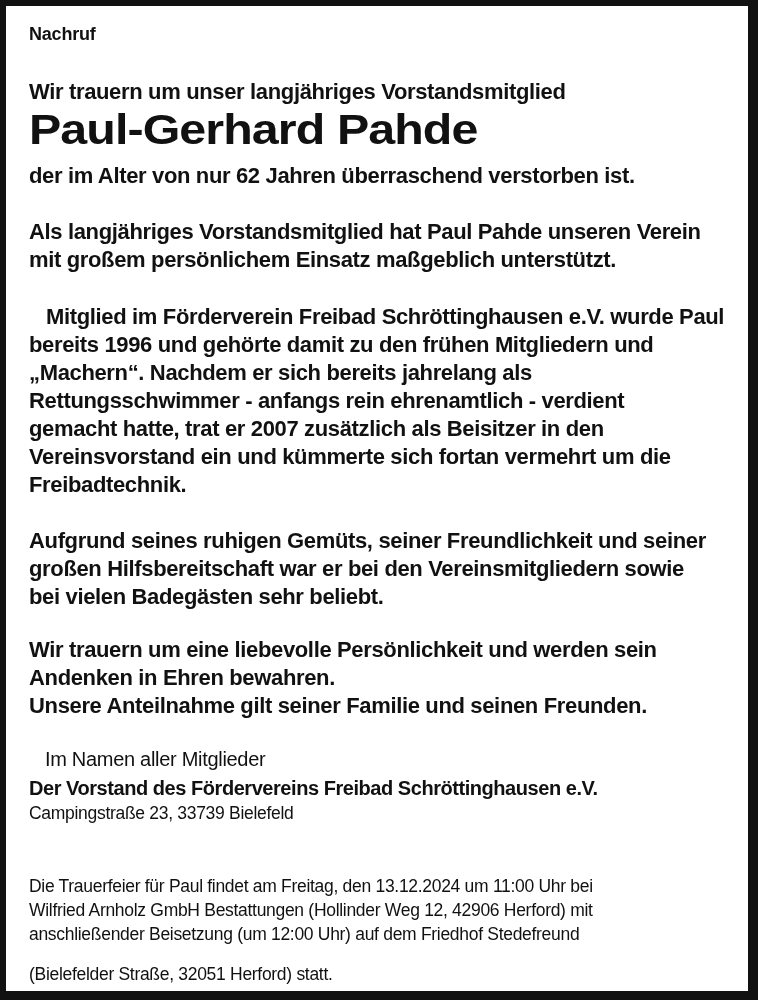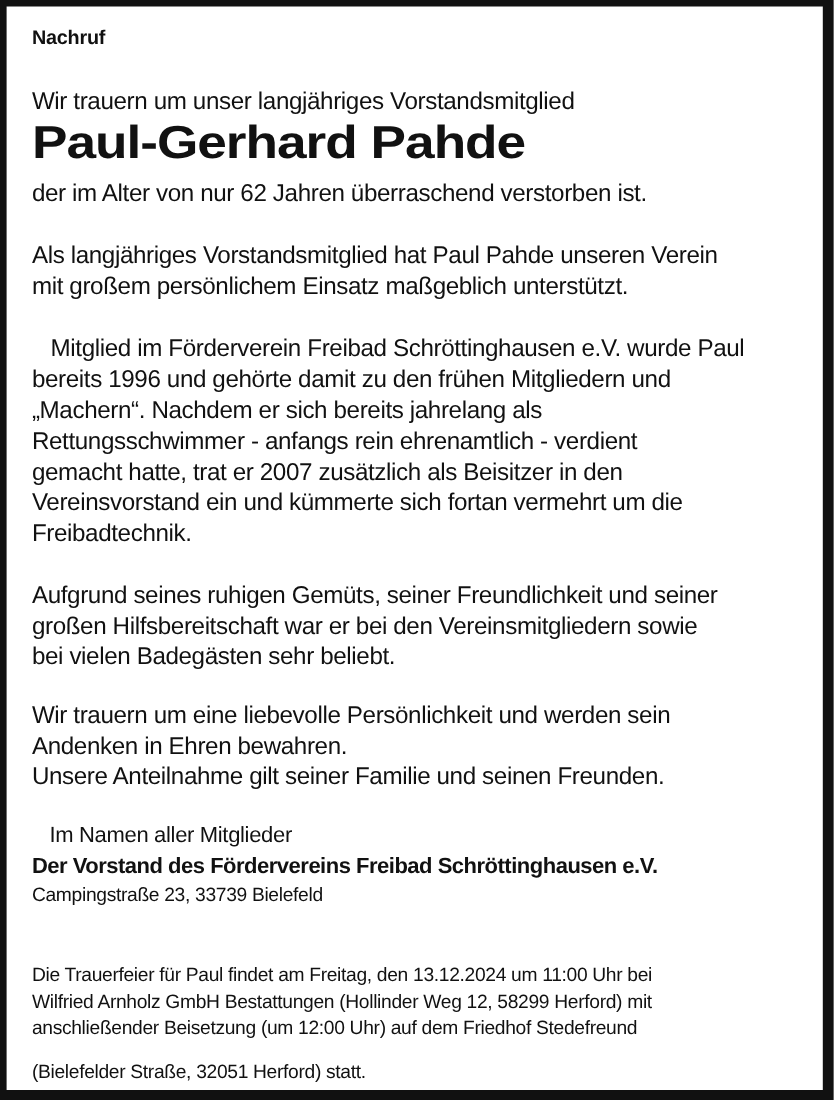--- a/index.html
+++ b/index.html
@@ -41,20 +41,21 @@
       transform-origin: 0 0;
     }
     .heading {
       font-weight: bold;
       font-size: 18px;
       letter-spacing: -0.2px;
     }
     .body-text {
       font-size: 22px;
       letter-spacing: -0.35px;
+      font-weight: bold;
     }
     .name {
       font-weight: bold;
       font-size: 42px;
       letter-spacing: -0.8px;
     }
     .sig-regular {
       font-size: 20px;
       letter-spacing: -0.3px;
     }
@@ -111,18 +112,18 @@
   </div>
 
   <div>
     <div class="line sig-regular" style="top:748px;margin-left:16px;">Im Namen aller Mitglieder</div>
     <div class="line sig-bold" style="top:777px;">Der Vorstand des Fördervereins Freibad Schröttinghausen e.V.</div>
     <div class="line small" style="top:803px;text-align:center;">Campingstraße 23, 33739 Bielefeld</div>
   </div>
 
   <div>
     <div class="line small" style="top:876px;">Die Trauerfeier für Paul findet am Freitag, den 13.12.2024 um 11:00 Uhr bei</div>
-    <div class="line small" style="top:900px;">Wilfried Arnholz GmbH Bestattungen (Hollinder Weg 12, 58299 Herford) mit</div>
+    <div class="line small" style="top:900px;">Wilfried Arnholz GmbH Bestattungen (Hollinder Weg 12, 42906 Herford) mit</div>
     <div class="line small" style="top:924px;">anschließender Beisetzung (um 12:00 Uhr) auf dem Friedhof Stedefreund</div>
     <div class="line small" style="top:948px;margin-top:16px;">(Bielefelder Straße, 32051 Herford) statt.</div>
   </div>
 
 </div>
 
 </body></html>

